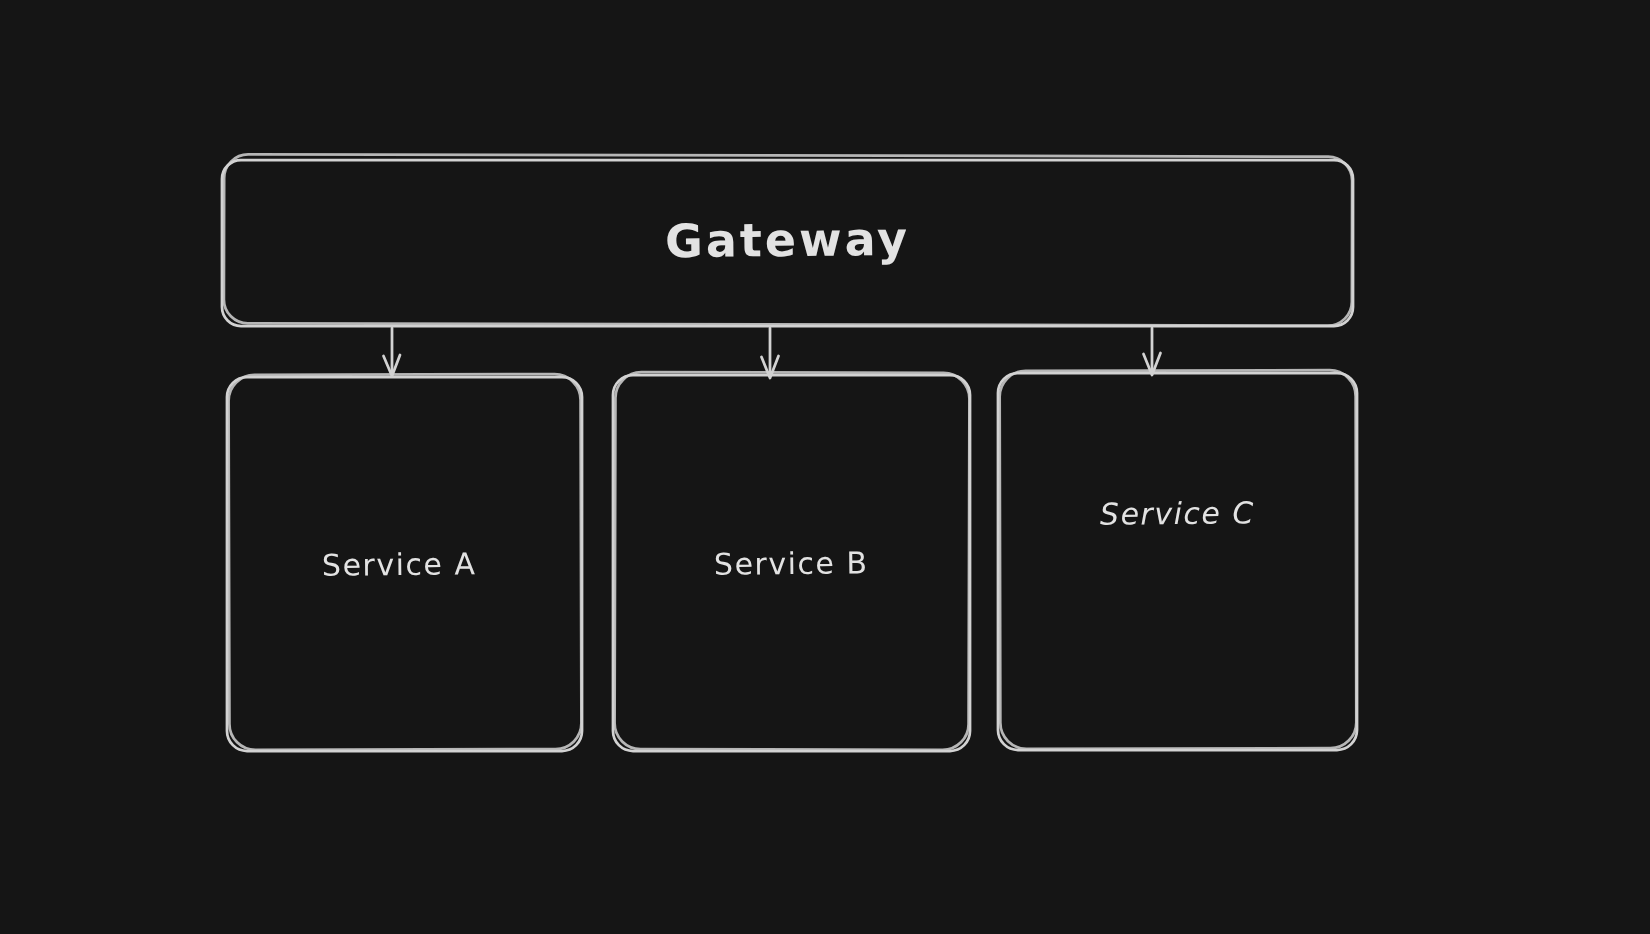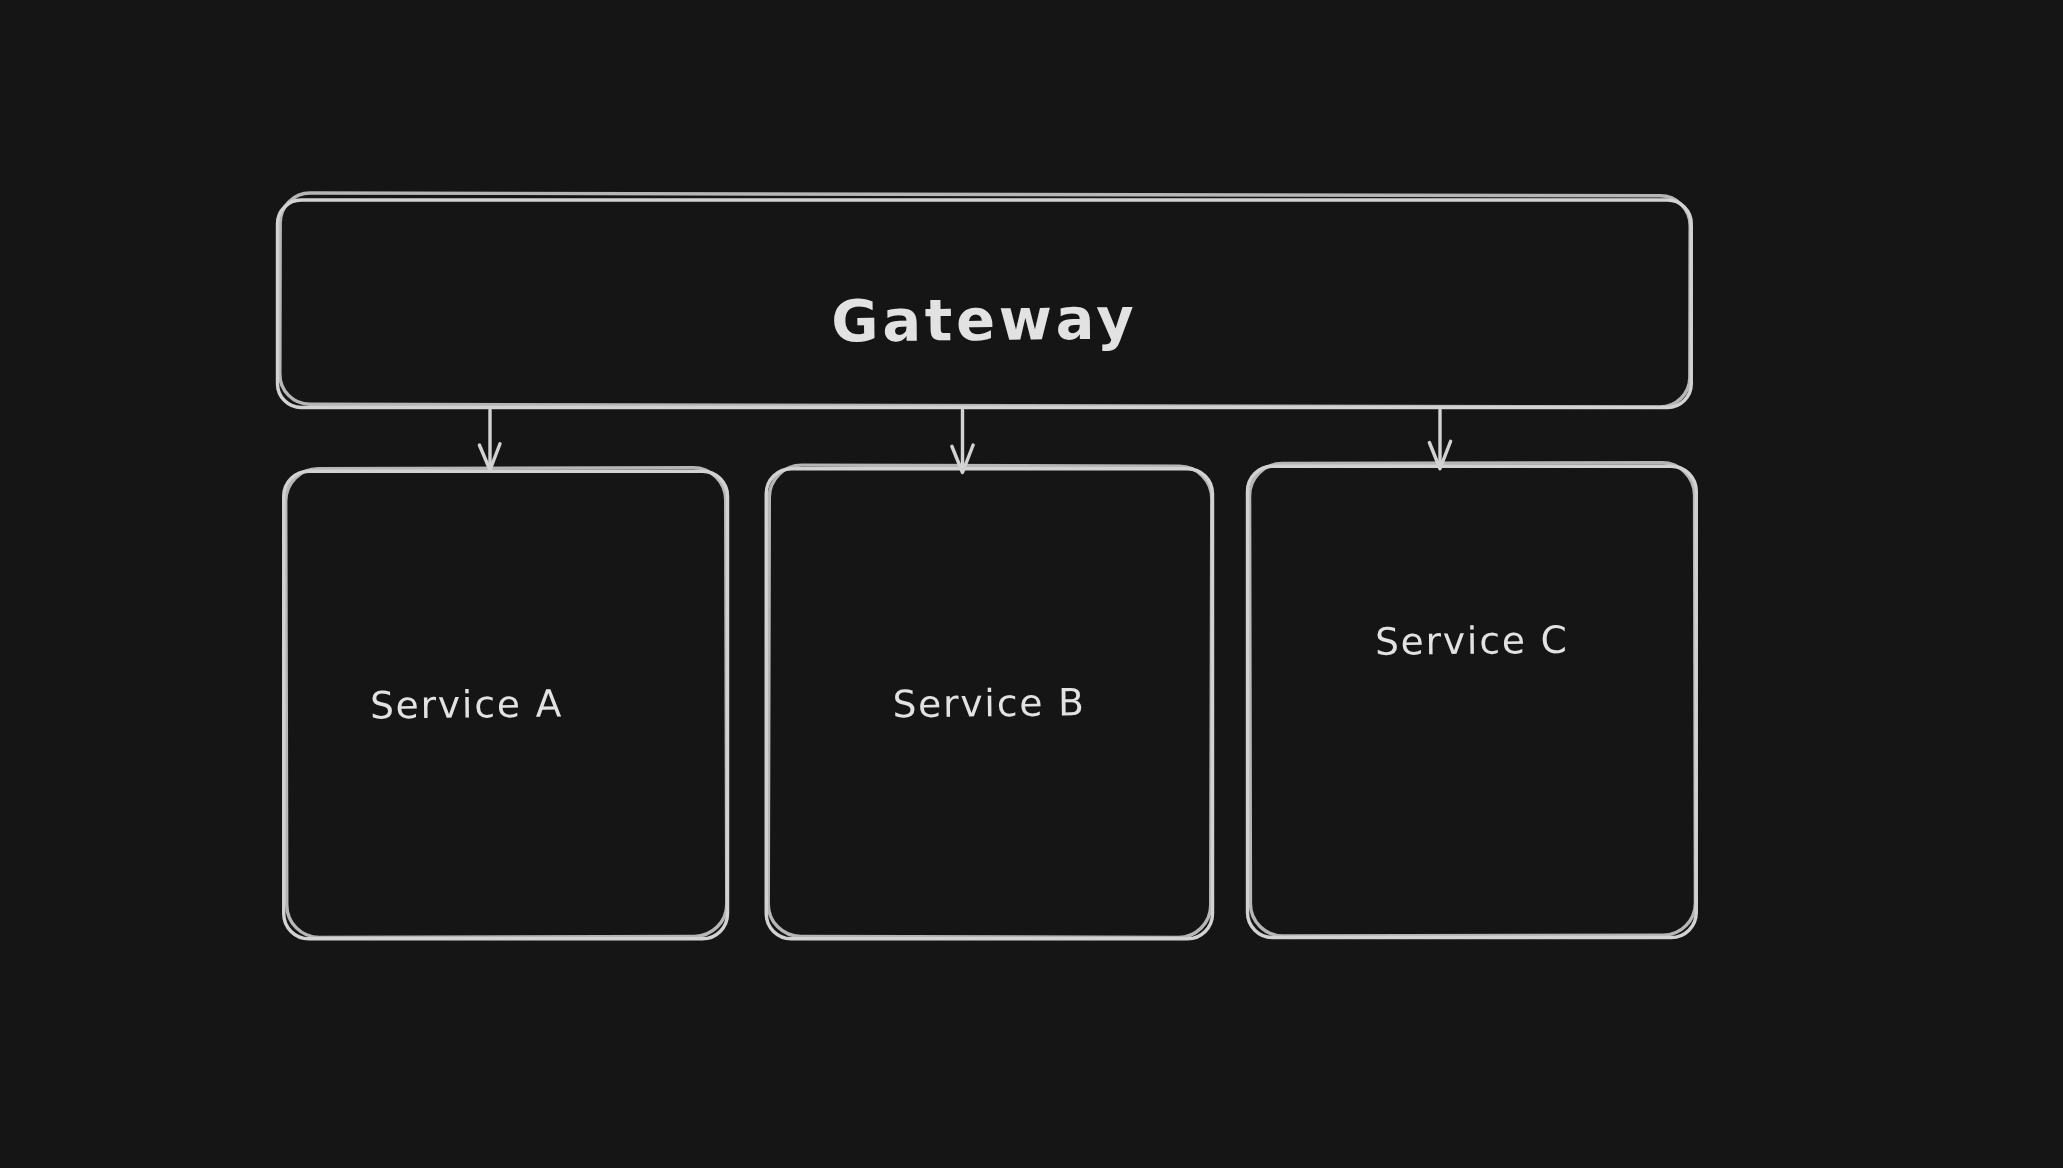--- a/index.html
+++ b/index.html
@@ -29,33 +29,33 @@
     align-items: center;
     justify-content: center;
     color: var(--text);
     pointer-events: none;
   }
   .node-label .label-text {
     transform: rotate(-0.6deg);
     white-space: nowrap;
   }
   .gateway-label {
-    left: 222px; top: 172px; width: 1132px; height: 168px;
+    left: 222px; top: 156px; width: 1132px; height: 168px;
     font-size: 46px;
     font-weight: 600;
     letter-spacing: 3px;
   }
   .service-label {
     font-size: 30px;
     font-weight: 400;
     letter-spacing: 1.5px;
   }
-  .service-label.a { left: 216px; top: 377px; width: 288px; height: 374px; padding-left: 26px; }
+  .service-label.a { left: 242px; top: 377px; width: 288px; height: 374px; padding-left: 26px; }
   .service-label.b { left: 613px; top: 375px; width: 357px; height: 376px; justify-content: center; }
-  .service-label.c { left: 998px; top: 373px; width: 359px; height: 281px; }
+  .service-label.c { left: 998px; top: 373px; width: 359px; height: 281px; font-style: italic; }
 </style>
 </head>
 <body>
 
 <div class="stage">
 
   <svg class="strokes" width="1650" height="934" viewBox="0 0 1650 934" fill="none" stroke="currentColor" stroke-width="2.75" stroke-linecap="round" stroke-linejoin="round">
 
     <g>
       <rect x="222" y="160" width="1131" height="166" rx="19"></rect>

